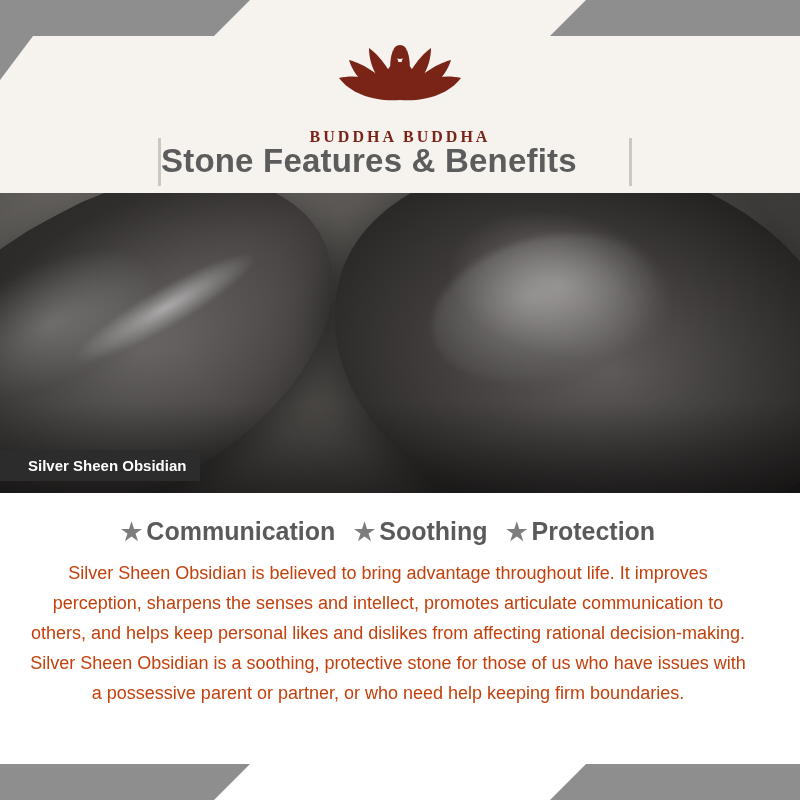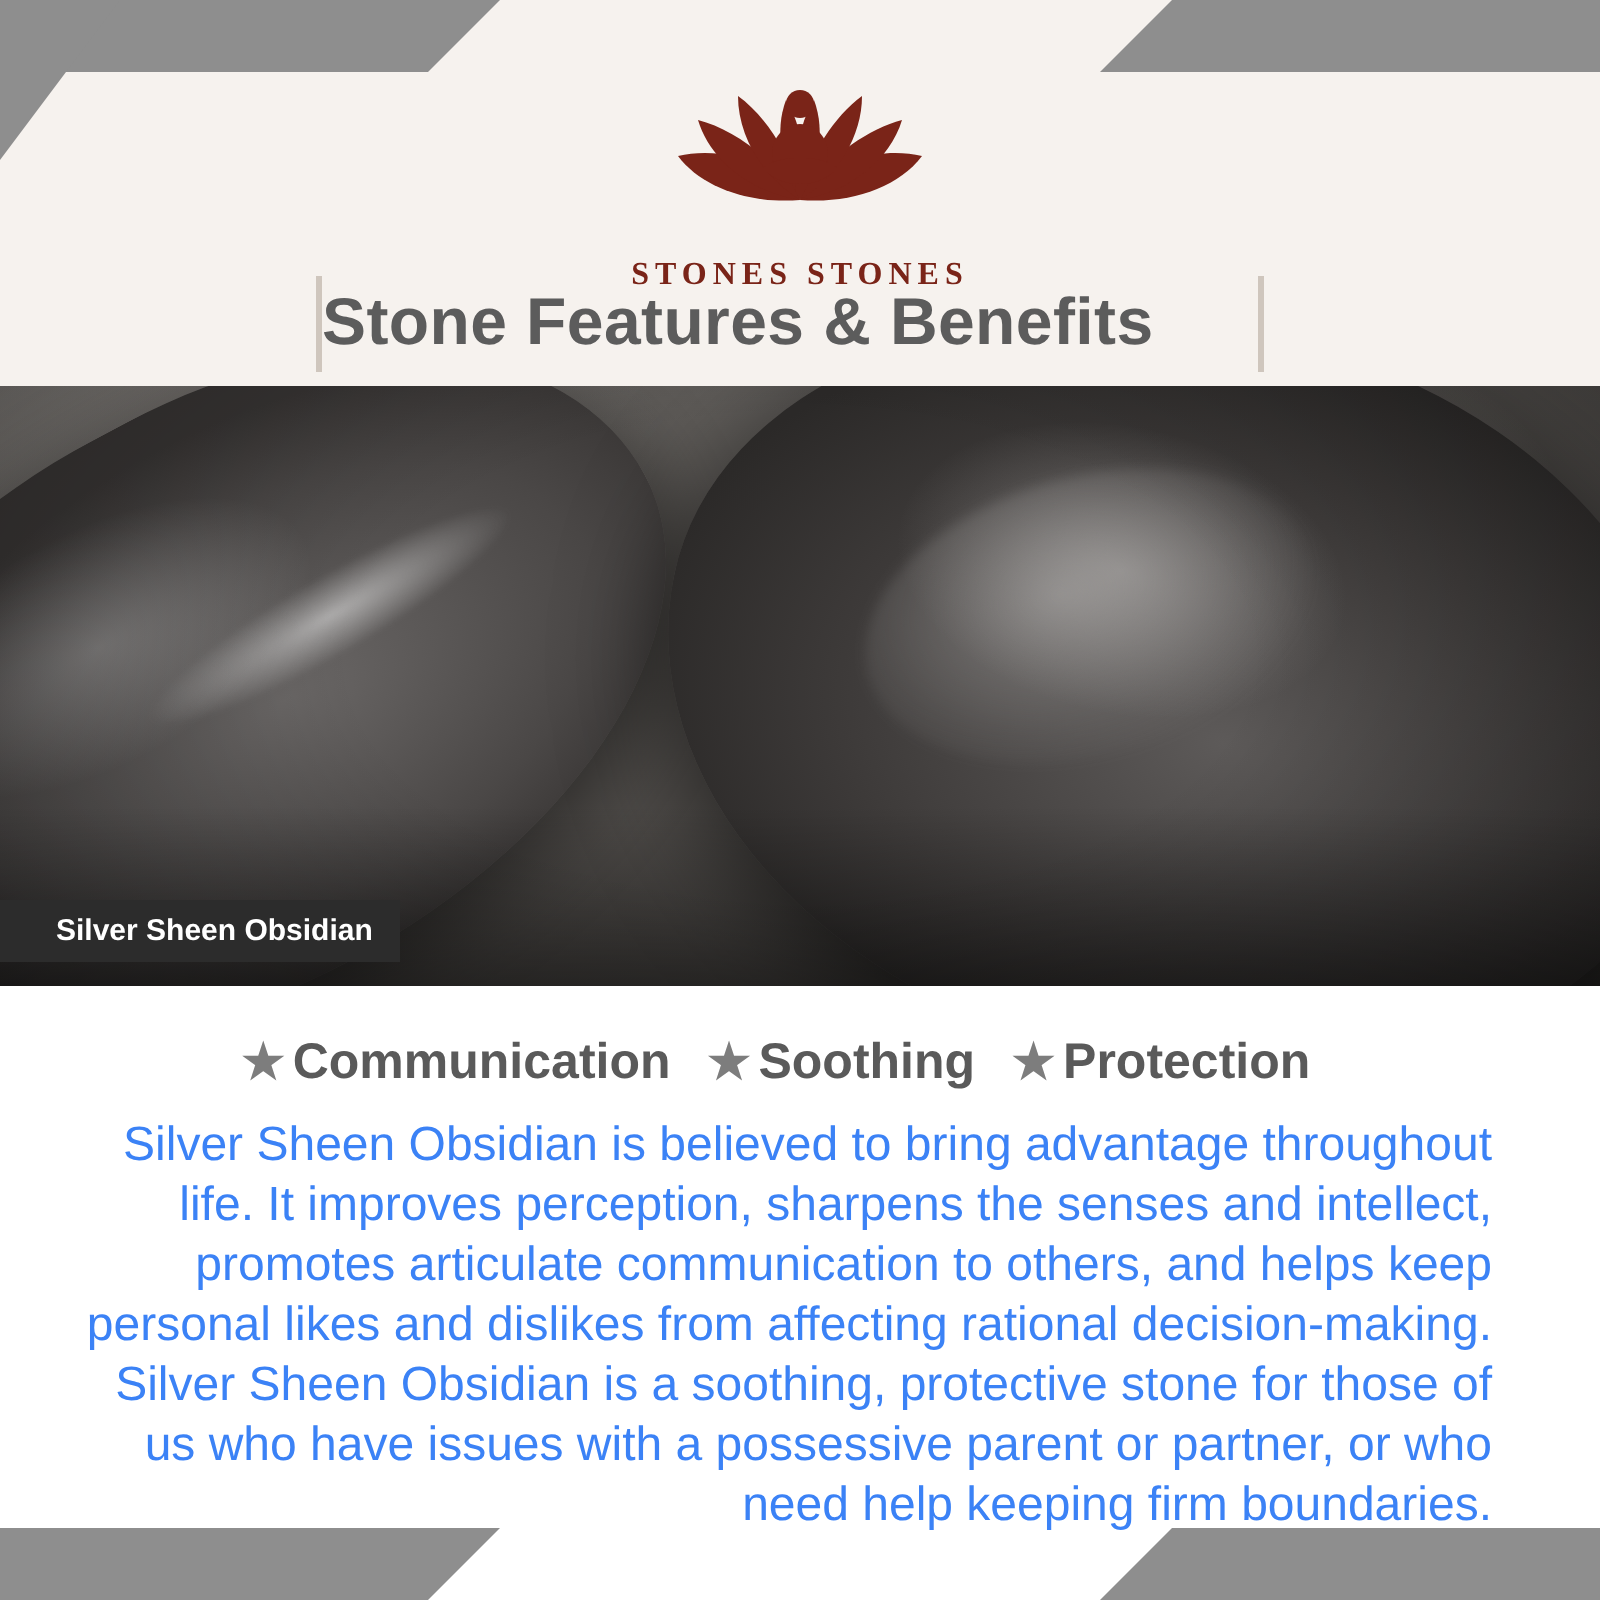--- a/index.html
+++ b/index.html
@@ -224,24 +224,24 @@
     color: #5a5a5a;
     margin: 0 7px;
   }
   .benefit .star {
     color: #7d7d7d;
     font-size: 24px;
     margin-right: 4px;
   }
   .body-text {
     margin: 12px 30px 0 30px;
-    font-size: 24px;
+    font-size: 18px;
     line-height: 30px;
-    color: #3b82f6;
-    text-align: right;
+    color: #c2410c;
+    text-align: center;
   }
 </style>
 </head>
 <body>
 
 <div id="page">
 
   <div class="header">
 
     <div class="brand">
@@ -259,21 +259,21 @@
 
             <path d="M85 78 C76 62 72 44 78 28 C86 40 88 60 87 74 Z"></path>
             <path d="M85 78 C94 62 98 44 92 28 C84 40 82 60 83 74 Z"></path>
 
             <circle cx="85" cy="30" r="7"></circle>
             <path d="M85 40 C93 40 99 47 99 55 C99 60 96 63 92 64 L78 64 C74 63 71 60 71 55 C71 47 77 40 85 40 Z"></path>
             <path d="M66 62 C72 58 78 57 85 57 C92 57 98 58 104 62 C98 68 92 70 85 70 C78 70 72 68 66 62 Z"></path>
           </g>
         </svg>
       </span>
-      <span class="brand-name">STONES STONES</span>
+      <span class="brand-name">BUDDHA BUDDHA</span>
     </div>
 
     <div class="title-bar">
       <div class="title">Stone Features &amp; Benefits</div>
     </div>
   </div>
 
   <div class="photo">
     <div class="photo-bg"></div>
     <div class="stone-left"></div>

